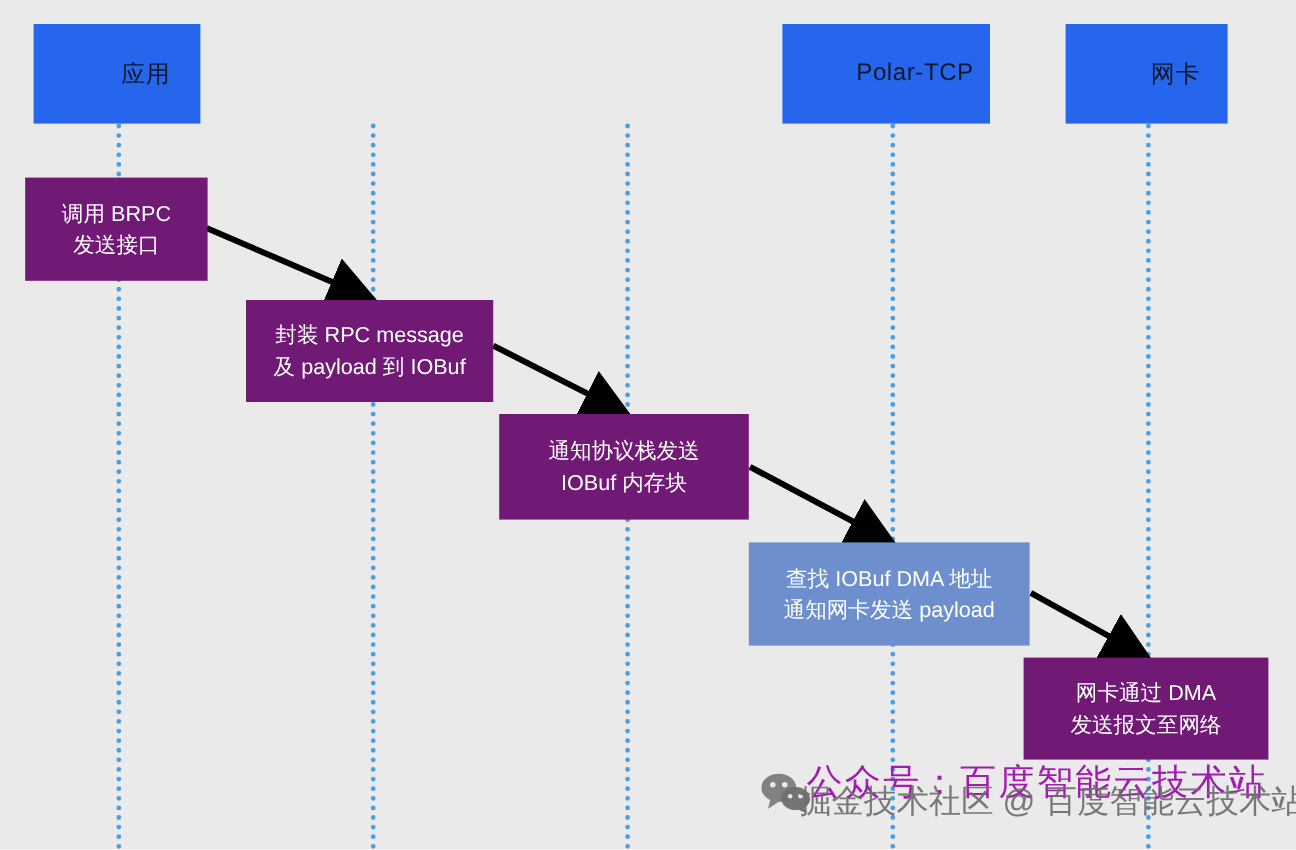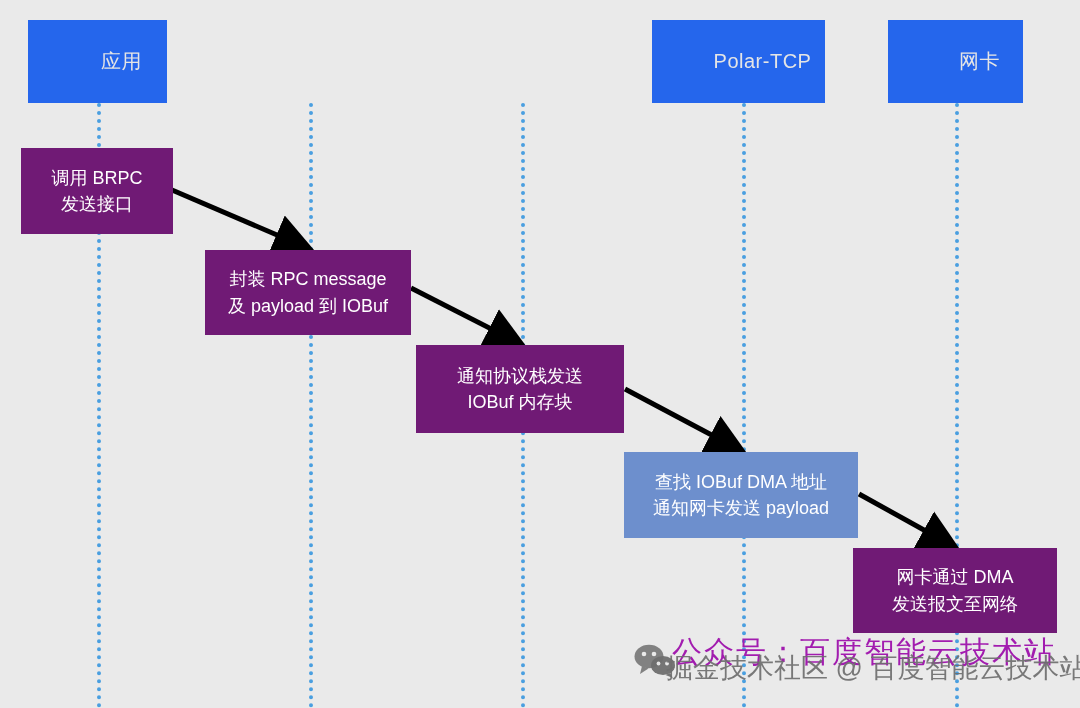--- a/index.html
+++ b/index.html
@@ -31,21 +31,21 @@
     position: absolute;
     top: 20px;
     height: 83px;
     background: #2566ec;
     display: flex;
     align-items: center;
     justify-content: center;
     box-sizing: border-box;
   }
   .actor-label {
-    color: #e5e5e5;
+    color: #0f172a;
     font-size: 20px;
     letter-spacing: 0.5px;
     white-space: nowrap;
     margin-left: 48px;
   }
 
   
   .msgbox {
     position: absolute;
     display: flex;

